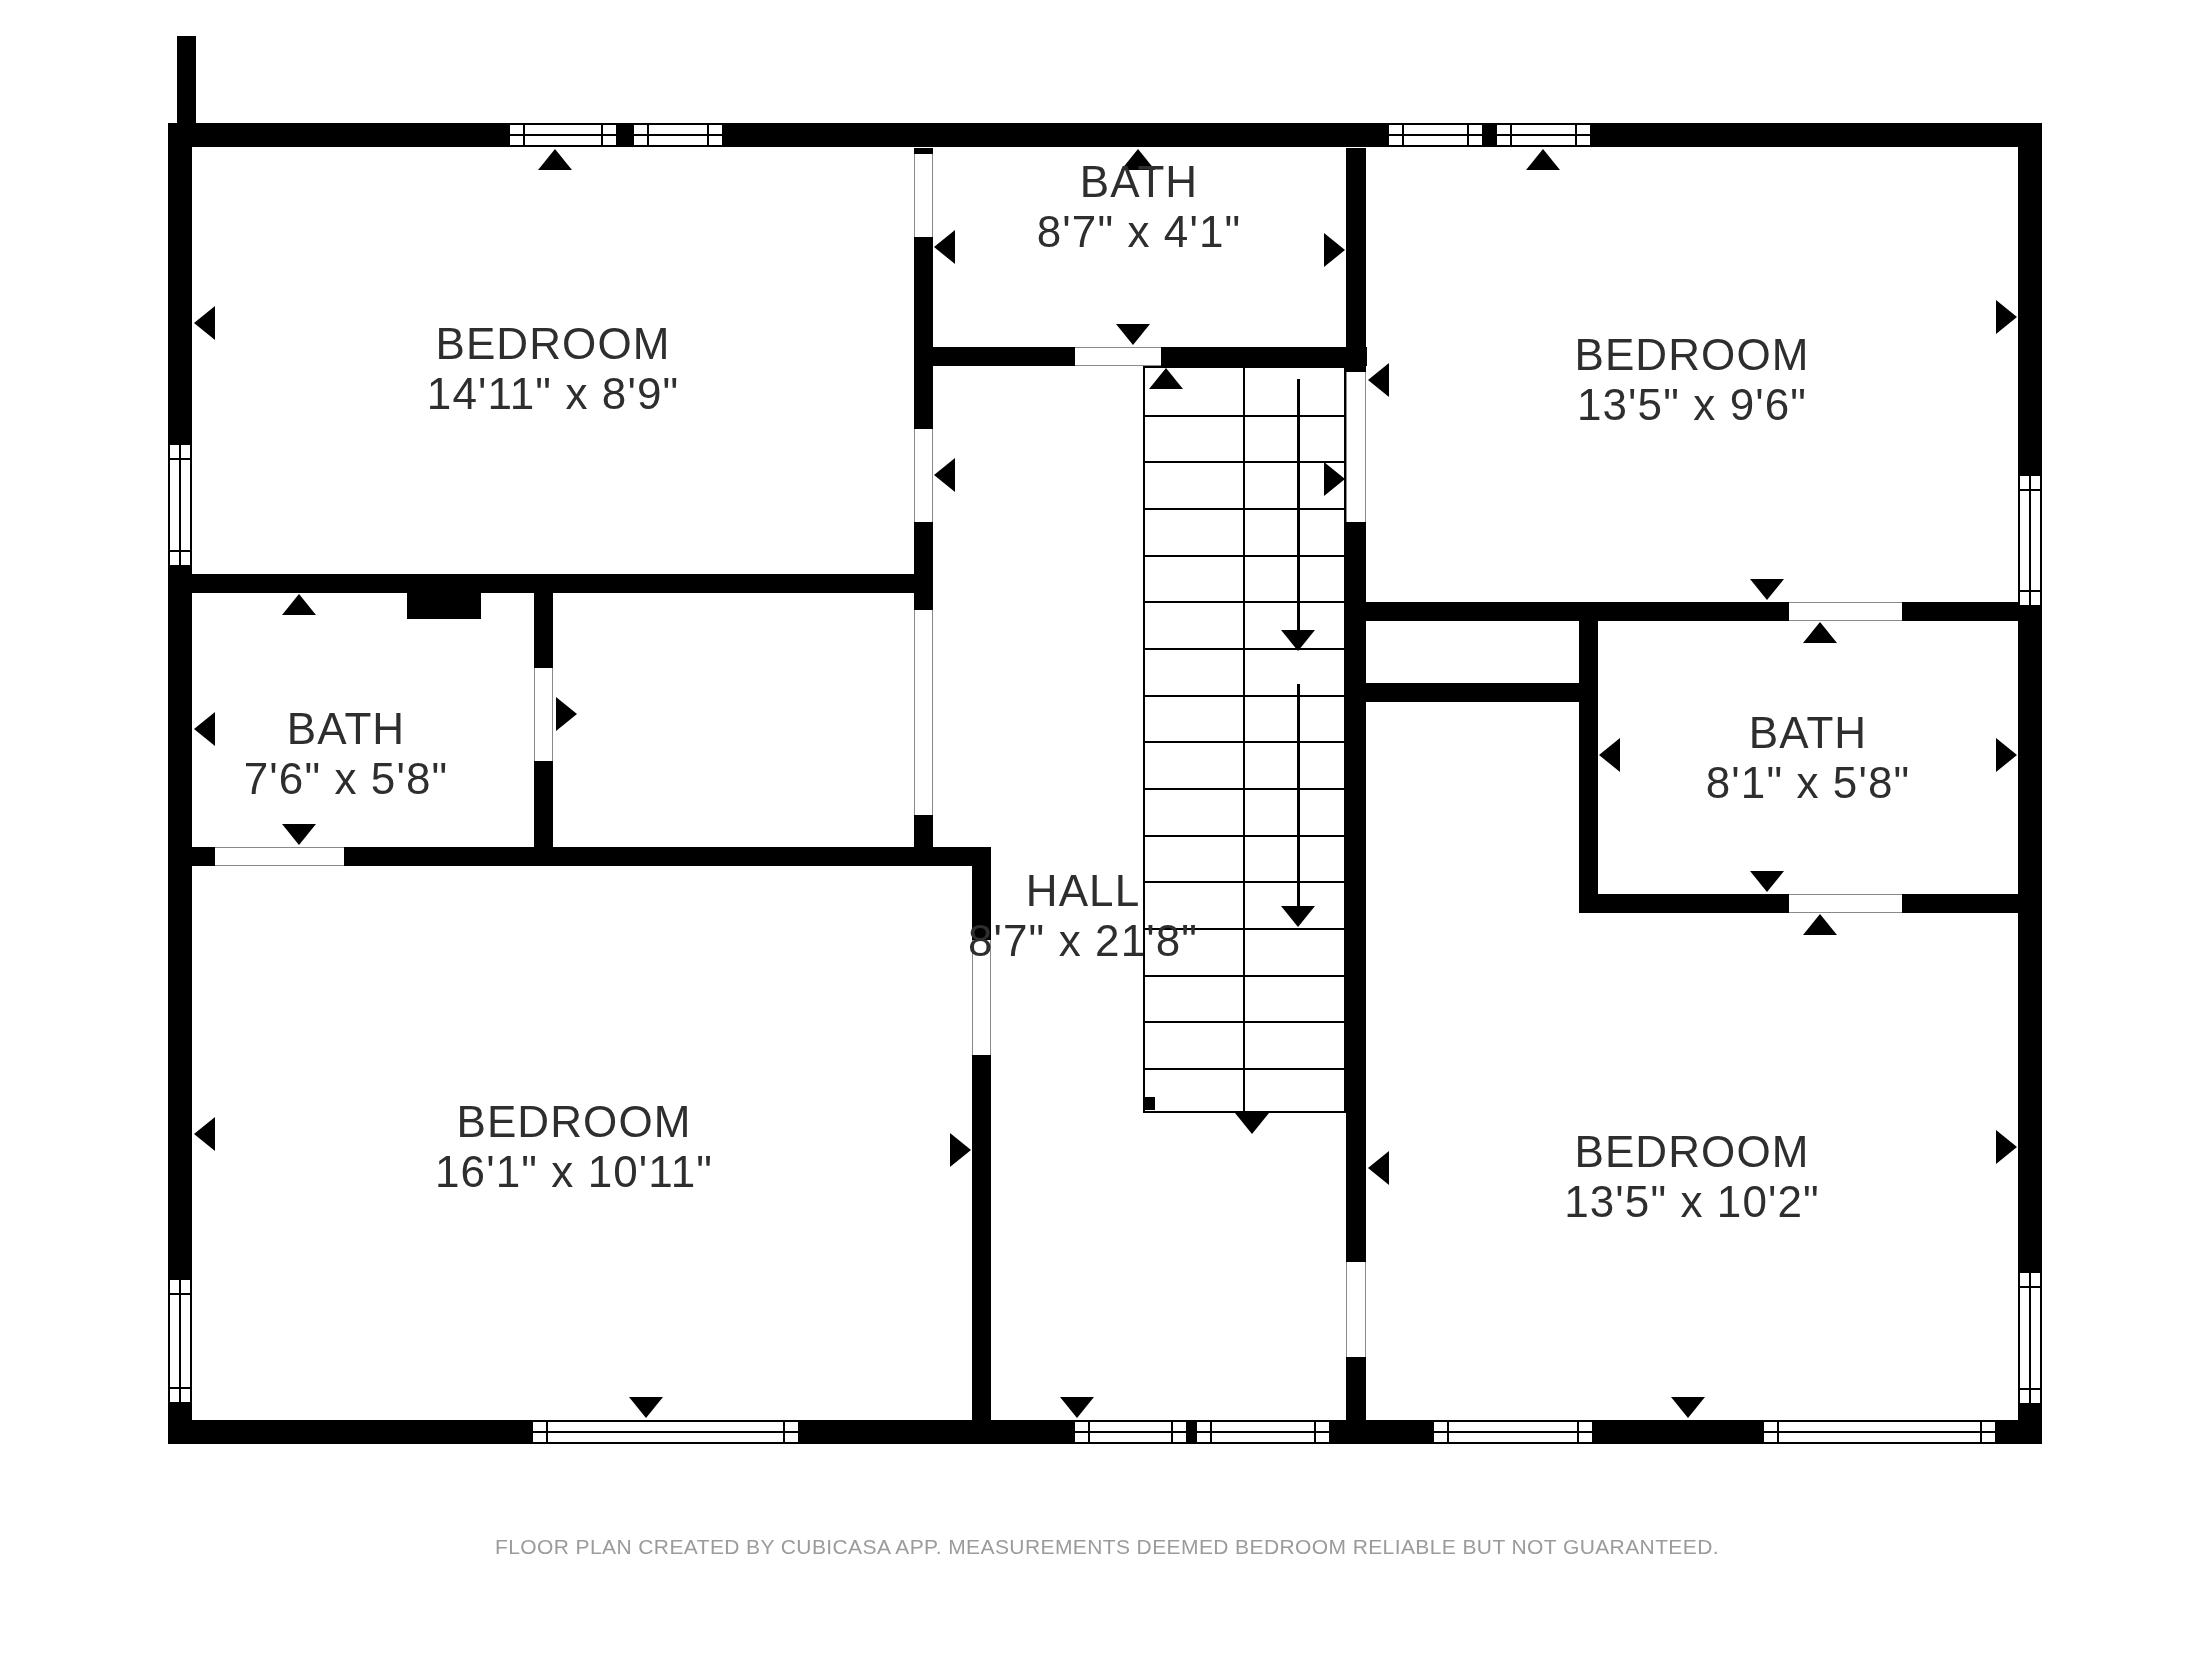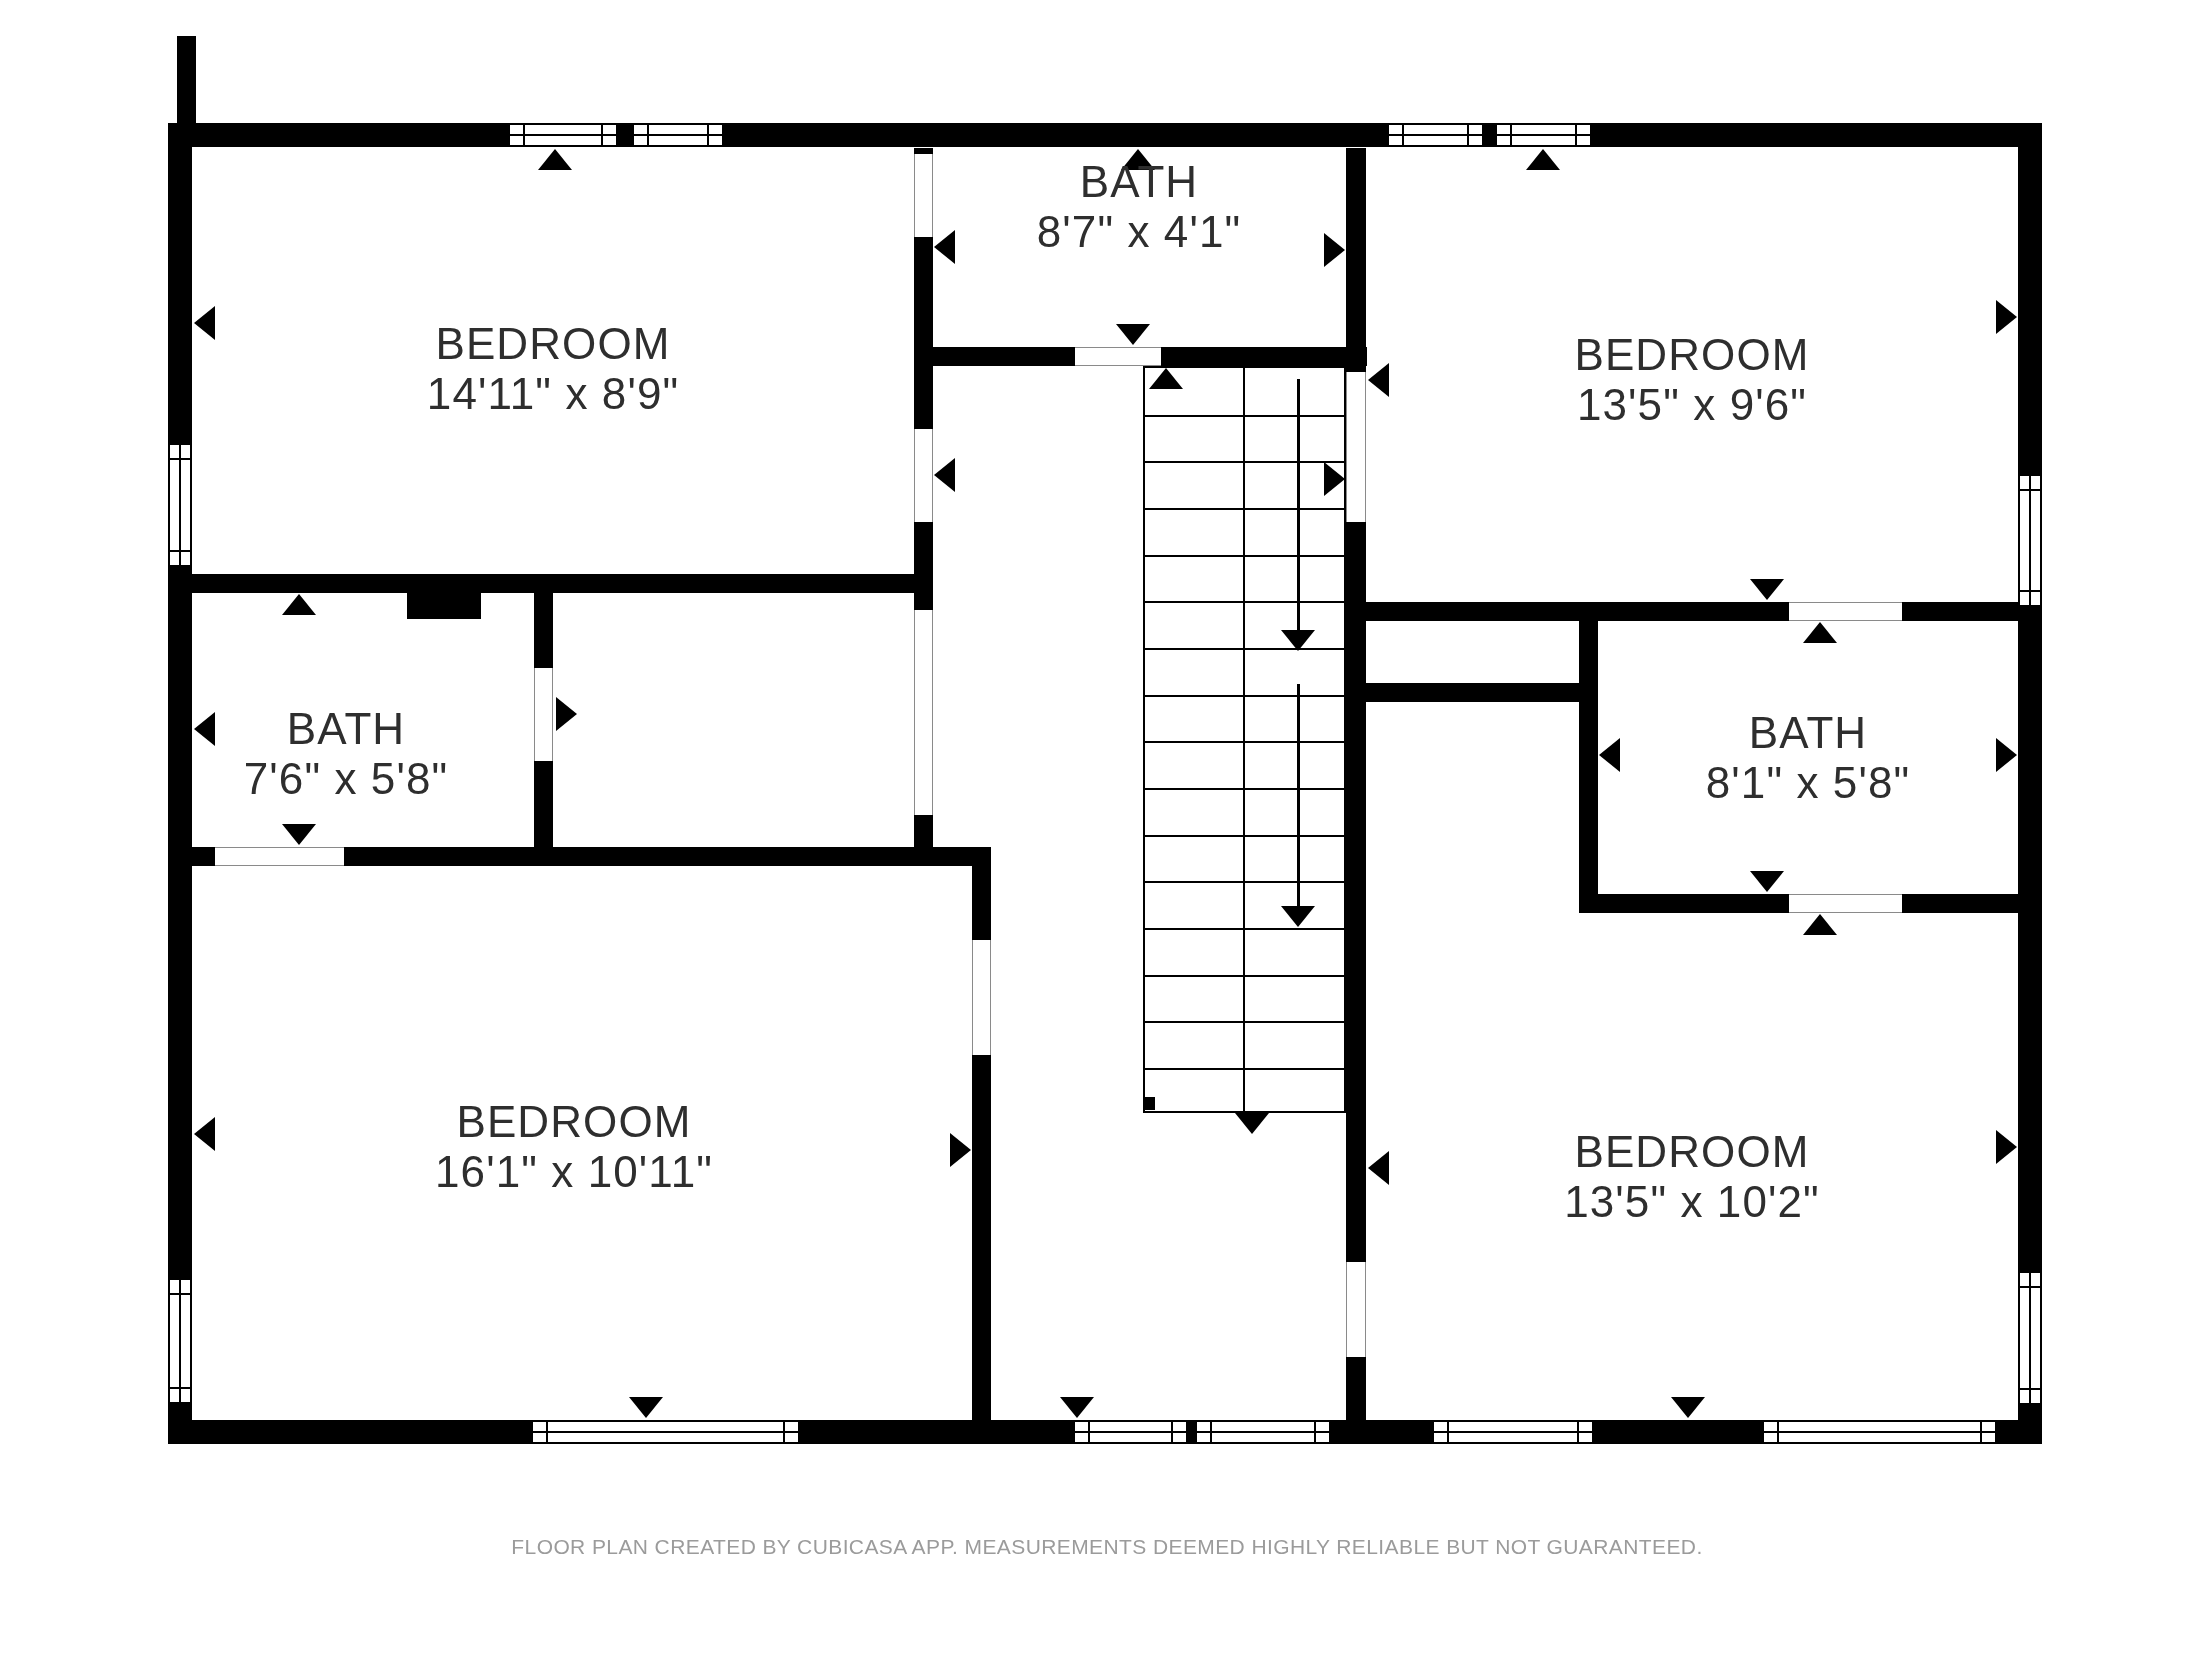--- a/index.html
+++ b/index.html
@@ -160,28 +160,32 @@
     <div>8'7" x 4'1"</div>
   </div>
   <div class="room-label" style="left:1692px;top:380px;">
     <div>BEDROOM</div>
     <div>13'5" x 9'6"</div>
   </div>
   <div class="room-label" style="left:346px;top:754px;">
     <div>BATH</div>
     <div>7'6" x 5'8"</div>
   </div>
+  <div class="room-label" style="left:1083px;top:916px;">
+    <div>HALL</div>
+    <div>8'7" x 21'8"</div>
+  </div>
   <div class="room-label" style="left:1808px;top:758px;">
     <div>BATH</div>
     <div>8'1" x 5'8"</div>
   </div>
   <div class="room-label" style="left:574px;top:1147px;">
     <div>BEDROOM</div>
     <div>16'1" x 10'11"</div>
   </div>
   <div class="room-label" style="left:1692px;top:1177px;">
     <div>BEDROOM</div>
     <div>13'5" x 10'2"</div>
   </div>
 
-  <div class="footer">FLOOR PLAN CREATED BY CUBICASA APP. MEASUREMENTS DEEMED HIGHLY RELIABLE BUT NOT GUARANTEED.</div>
+  <div class="footer">FLOOR PLAN CREATED BY CUBICASA APP. MEASUREMENTS DEEMED BEDROOM RELIABLE BUT NOT GUARANTEED.</div>
 </div>
 
 
 </body></html>

